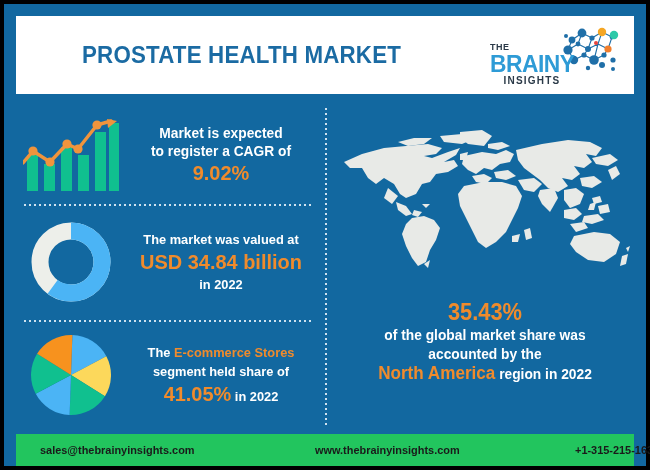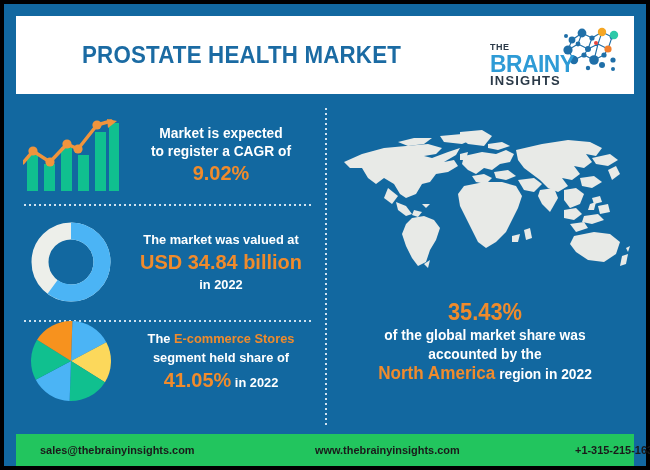--- a/index.html
+++ b/index.html
@@ -40,22 +40,22 @@
   }
   .logo-the{
     font-size:9px;font-weight:bold;color:#2B3A48;letter-spacing:0.5px;
     line-height:10px;
   }
   .logo-brainy{
     font-size:24px;font-weight:bold;color:#2E9BD6;letter-spacing:-0.5px;
     line-height:24px;transform:scaleX(0.95);transform-origin:left center;
   }
   .logo-insights{
-    font-size:13px;font-weight:bold;color:#2B3A48;letter-spacing:1.2px;
-    line-height:10px;width:84px;
+    font-size:10px;font-weight:bold;color:#2B3A48;letter-spacing:1.2px;
+    line-height:10px;text-align:center;width:84px;
   }
   .logo-brain{position:absolute;right:0;top:0;}
   
   .left-col{position:absolute;left:12px;top:100px;width:300px;height:322px;}
   .right-col{position:absolute;left:332px;top:116px;width:298px;height:322px;}
   .vdivider{
     position:absolute;left:321px;top:104px;width:2px;height:320px;
     background-image:linear-gradient(to bottom,#cfe3f0 0 2px,transparent 2px 5px);
     background-size:2px 5px;
   }
@@ -199,21 +199,21 @@
       </div>
       <div class="stat-text">
         <span class="small-white">The market was valued at</span>
         <span class="big-orange">USD 34.84 billion</span>
         <span class="small-white">in 2022</span>
       </div>
     </div>
 
     <div class="hdivider hdiv2"></div>
 
-    <div class="stat" style="top:210px;height:94px;">
+    <div class="stat" style="top:224px;height:94px;">
       <div class="stat-visual">
         <svg width="86" height="86" viewBox="0 0 86 86">
           <g transform="translate(43,43)">
 
             <g transform="rotate(2)">
               <path d="M0,0 L0,-40 A40,40 0 0,1 34.6,-20 Z" fill="#4BB4F5"></path>
             </g>
             <g transform="rotate(62)">
               <path d="M0,0 L0,-40 A40,40 0 0,1 34.6,-20 Z" fill="#FCD85B"></path>
             </g>

